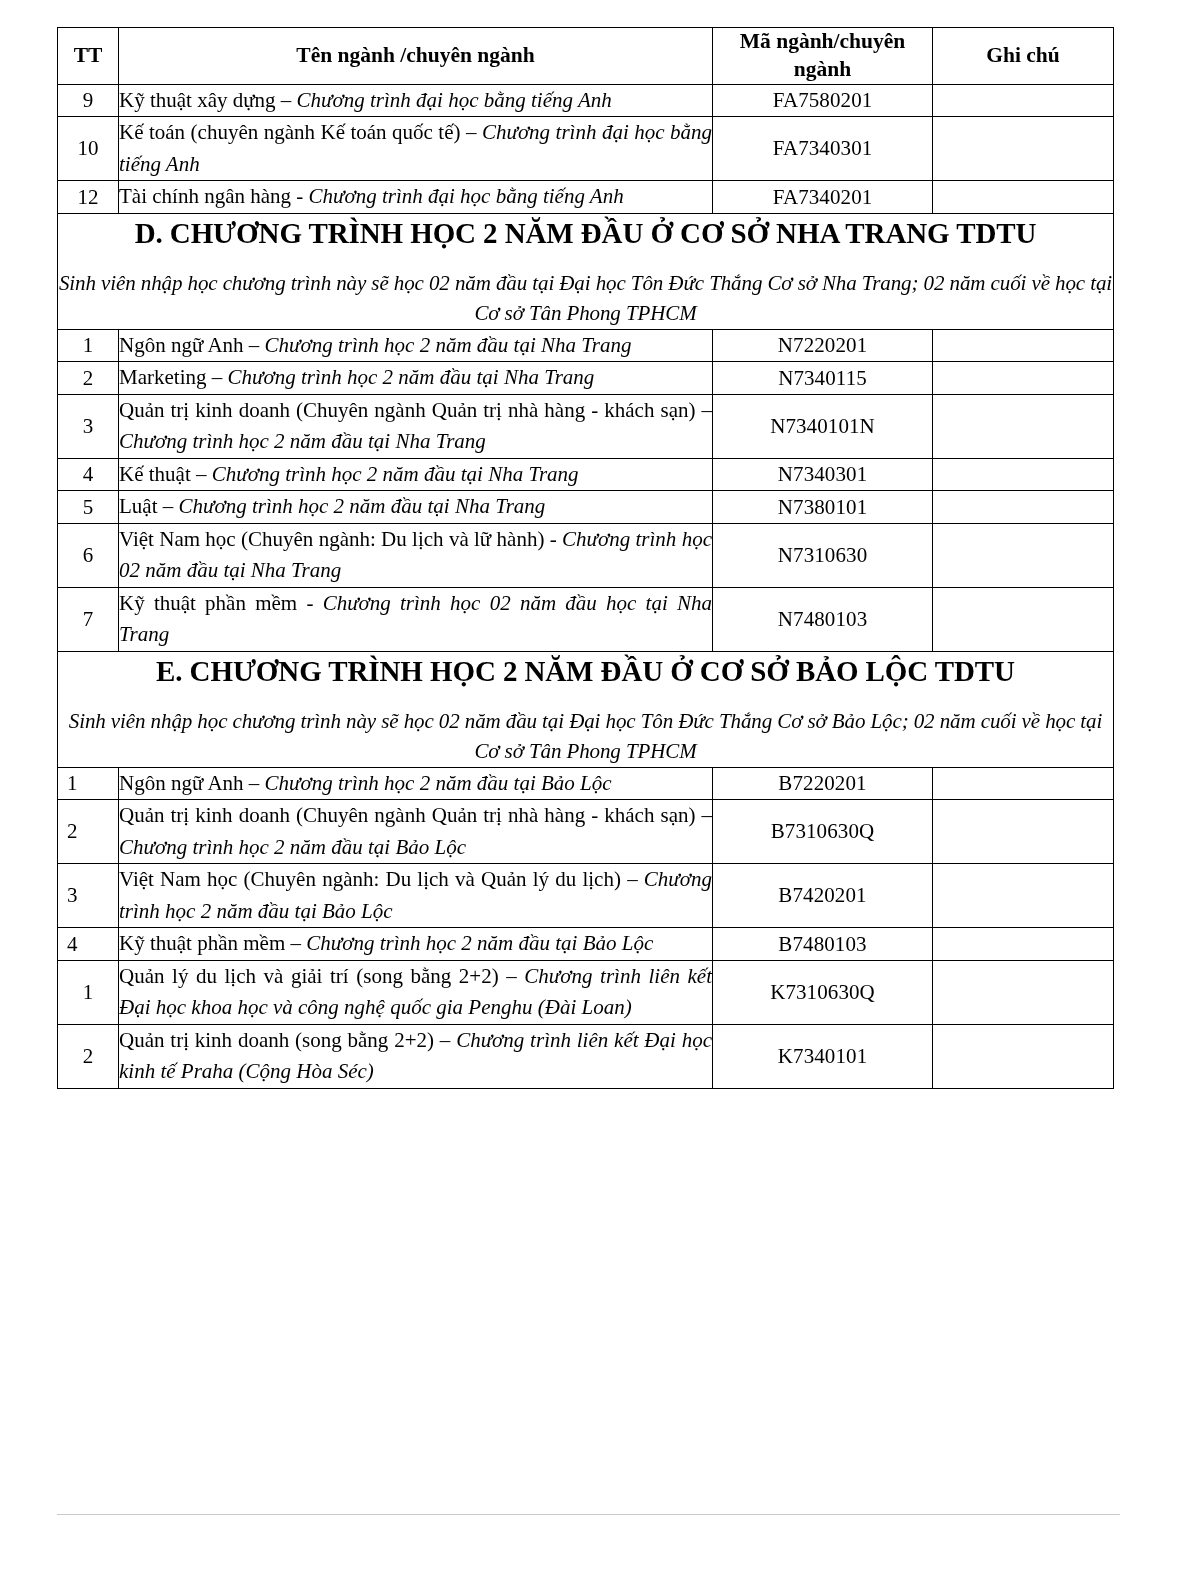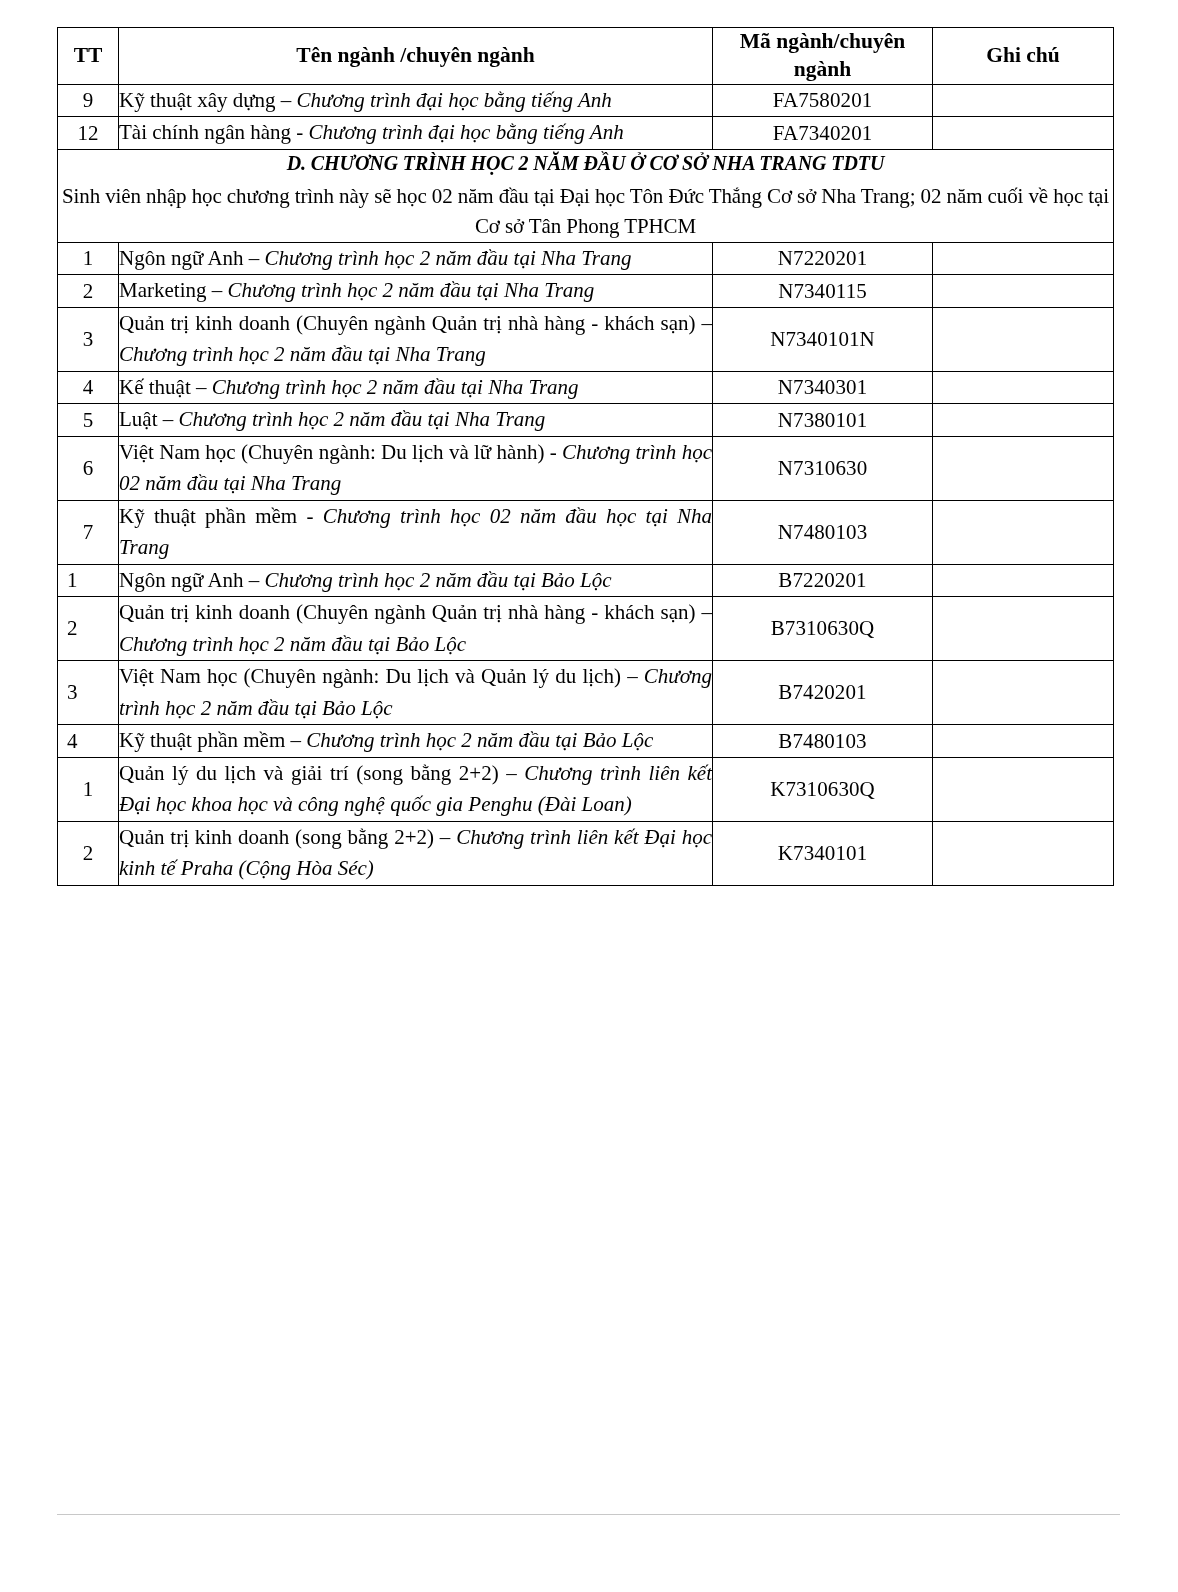--- a/index.html
+++ b/index.html
@@ -91,29 +91,29 @@
     padding: 5px 4px;
   }
 
   
   .section-cell {
     padding: 10px 14px 12px 14px;
     text-align: center;
   }
   .section-title {
     font-weight: bold;
-    font-size: 20px;
+    font-size: 29px;
     line-height: 1.35;
     letter-spacing: -0.1px;
+  }
+  .section-note {
     font-style: italic;
-  }
-  .section-note {
     font-size: 21px;
     line-height: 1.45;
-    margin-top: 4px;
+    margin-top: 15px;
     letter-spacing: -0.1px;
   }
 
   
   .footer-rule {
     position: absolute;
     left: 57px;
     top: 1514px;
     width: 1063px;
     height: 1px;
@@ -150,20 +150,26 @@
       </tr>
     </thead>
     <tbody id="table-body">
         <tr>
           <td class="tt-cell">9</td>
           <td class="name-cell"><span>Kỹ thuật xây dựng </span><em>– Chương trình đại học bằng tiếng Anh</em></td>
           <td class="code-cell">FA7580201</td>
           <td class="note-cell"></td>
         </tr>
         <tr>
+          <td class="tt-cell">10</td>
+          <td class="name-cell"><span>Kế toán (chuyên ngành Kế toán quốc tế) </span><em>– Chương trình đại học bằng tiếng Anh</em></td>
+          <td class="code-cell">FA7340301</td>
+          <td class="note-cell"></td>
+        </tr>
+        <tr>
           <td class="tt-cell">12</td>
           <td class="name-cell"><span>Tài chính ngân hàng </span><em>- Chương trình đại học bằng tiếng Anh</em></td>
           <td class="code-cell">FA7340201</td>
           <td class="note-cell"></td>
         </tr>
         <tr>
           <td class="section-cell" colspan="4">
             <div class="section-title">D. CHƯƠNG TRÌNH HỌC 2 NĂM ĐẦU Ở CƠ SỞ NHA TRANG TDTU</div>
             <div class="section-note">Sinh viên nhập học chương trình này sẽ học 02 năm đầu tại Đại học Tôn Đức Thắng Cơ sở Nha Trang; 02 năm cuối về học tại Cơ sở Tân Phong TPHCM</div>
           </td>
@@ -204,20 +210,26 @@
           <td class="code-cell">N7310630</td>
           <td class="note-cell"></td>
         </tr>
         <tr>
           <td class="tt-cell">7</td>
           <td class="name-cell"><span>Kỹ thuật phần mềm - </span><em>Chương trình học 02 năm đầu học tại Nha Trang</em></td>
           <td class="code-cell">N7480103</td>
           <td class="note-cell"></td>
         </tr>
         <tr>
+          <td class="section-cell" colspan="4">
+            <div class="section-title">E. CHƯƠNG TRÌNH HỌC 2 NĂM ĐẦU Ở CƠ SỞ BẢO LỘC TDTU</div>
+            <div class="section-note">Sinh viên nhập học chương trình này sẽ học 02 năm đầu tại Đại học Tôn Đức Thắng Cơ sở Bảo Lộc; 02 năm cuối về học tại Cơ sở Tân Phong TPHCM</div>
+          </td>
+        </tr>
+        <tr>
           <td class="tt-cell left-align">1</td>
           <td class="name-cell"><span>Ngôn ngữ Anh </span><em>– Chương trình học 2 năm đầu tại Bảo Lộc</em></td>
           <td class="code-cell">B7220201</td>
           <td class="note-cell"></td>
         </tr>
         <tr>
           <td class="tt-cell left-align">2</td>
           <td class="name-cell"><span>Quản trị kinh doanh (Chuyên ngành Quản trị nhà hàng - khách sạn) </span><em>– Chương trình học 2 năm đầu tại Bảo Lộc</em></td>
           <td class="code-cell">B7310630Q</td>
           <td class="note-cell"></td>

